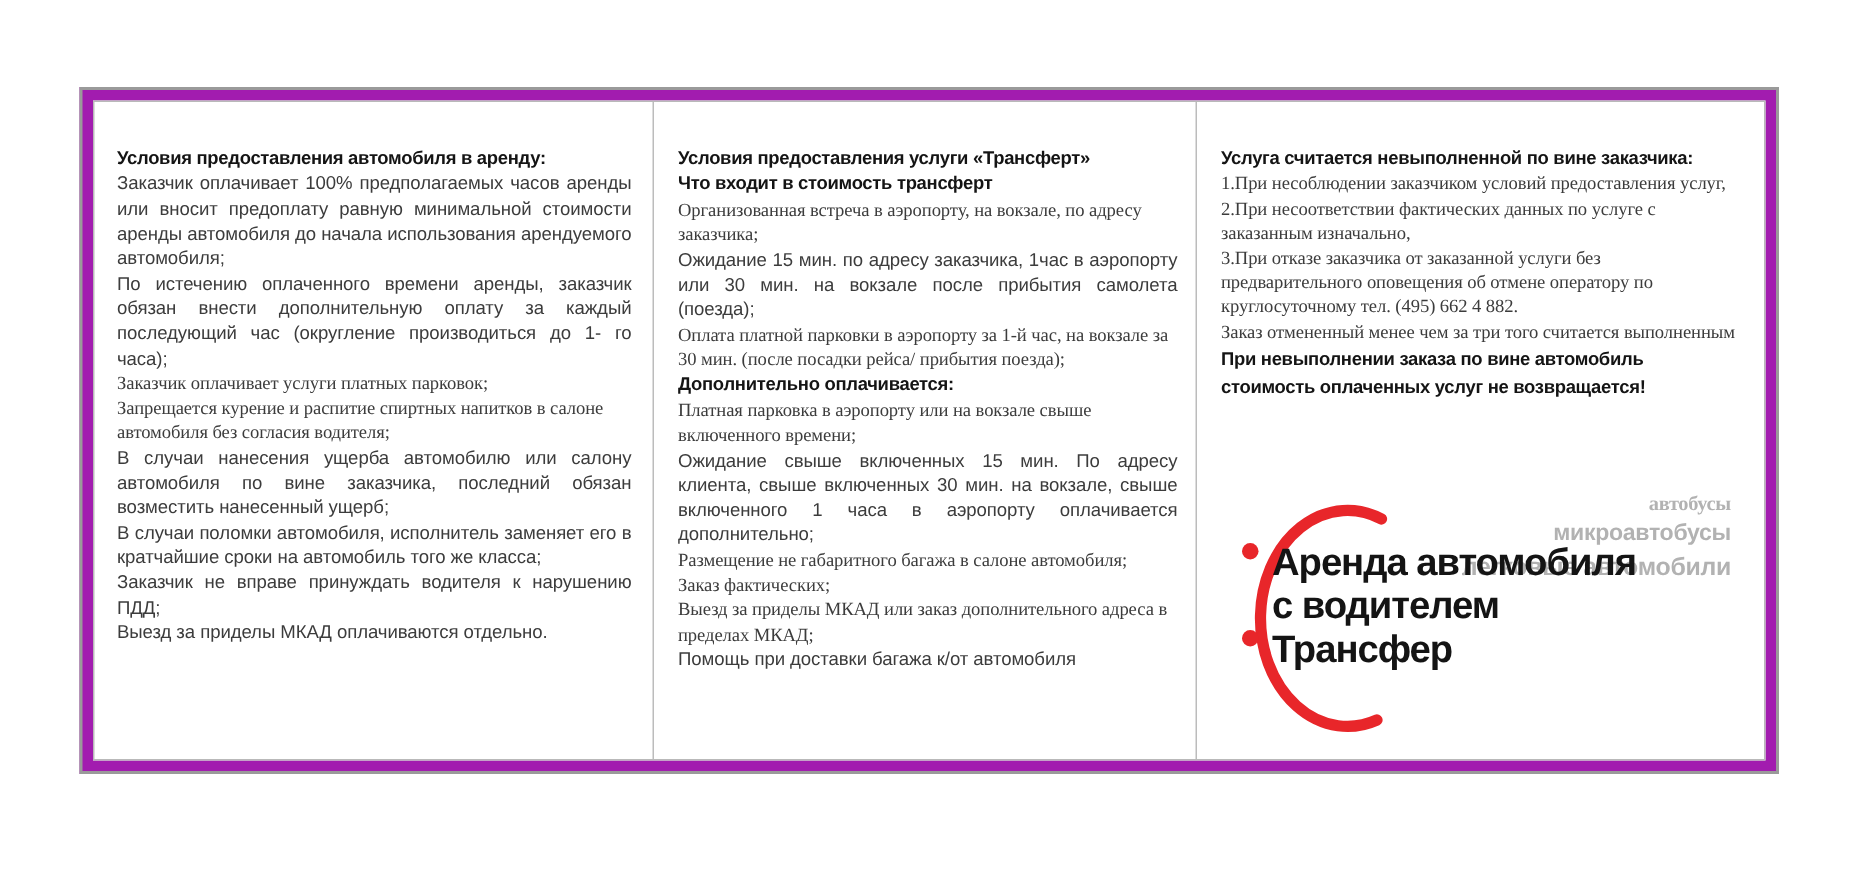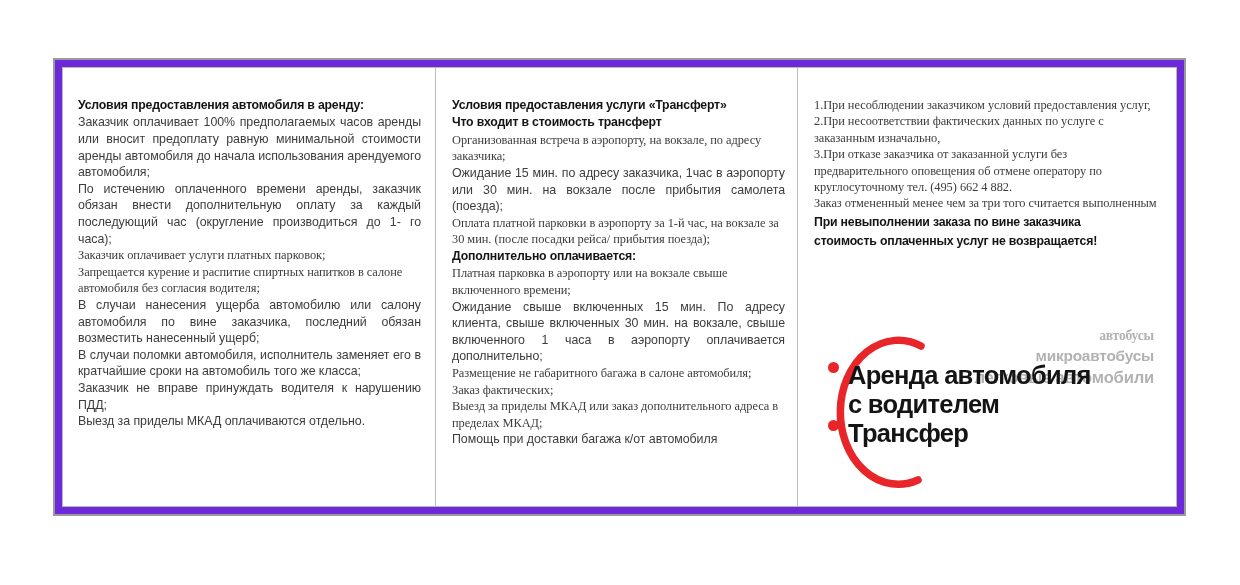--- a/index.html
+++ b/index.html
@@ -16,21 +16,21 @@
   }
 
   
   #flyer-frame {
     position: absolute;
     left: 53px;
     top: 58px;
     width: 1133px;
     height: 458px;
     border: 2px solid #9a9a9a;
-    background: #6d28d9;
+    background: #a21caf;
     box-sizing: border-box;
   }
   #flyer-inner-frame {
     position: absolute;
     left: 7px;
     top: 7px;
     right: 7px;
     bottom: 7px;
     border: 1px solid #b9b9b9;
     background: #ffffff;
@@ -184,25 +184,26 @@
         <div class="heading">Дополнительно оплачивается:</div>
         <p class="para left">Платная парковка в аэропорту  или на вокзале свыше включенного времени;</p>
         <p class="para">Ожидание свыше включенных 15 мин. По адресу клиента, свыше включенных 30 мин. на вокзале, свыше включенного 1 часа в аэропорту оплачивается дополнительно;</p>
         <p class="para left">Размещение не габаритного багажа в салоне автомобиля;</p>
         <p class="para left">Заказ фактических;</p>
         <p class="para left">Выезд за приделы МКАД или заказ дополнительного адреса в пределах МКАД;</p>
         <p class="para">Помощь при доставки багажа к/от автомобиля</p>
       </div>
 
       <div class="column col-3">
+        <div class="heading wrap">Услуга считается невыполненной по вине заказчика:</div>
         <p class="para left tight">1.При несоблюдении заказчиком условий предоставления услуг,</p>
         <p class="para left tight">2.При несоответствии фактических данных по услуге с заказанным изначально,</p>
         <p class="para left tight">3.При отказе заказчика от заказанной услуги без предварительного оповещения об отмене оператору по круглосуточному тел. (495) 662 4 882.</p>
         <p class="para left tight">Заказ отмененный менее чем за три того считается выполненным</p>
-        <div class="closing">При невыполнении заказа по вине заказчика</div>
+        <div class="closing">При невыполнении заказа по вине автомобиль</div>
         <div class="closing">стоимость оплаченных услуг не возвращается!</div>
 
         <div id="logo-block">
           <svg id="logo-arc" viewBox="0 0 132 165">
             <path d="M 117 16 A 58 72 0 1 0 114 150" fill="none" stroke="#e8262a" stroke-width="7.5" stroke-linecap="round"></path>
           </svg>
 
           <div id="logo-text-group">
             <div class="logo-line">
               <span class="logo-bullet"></span>

